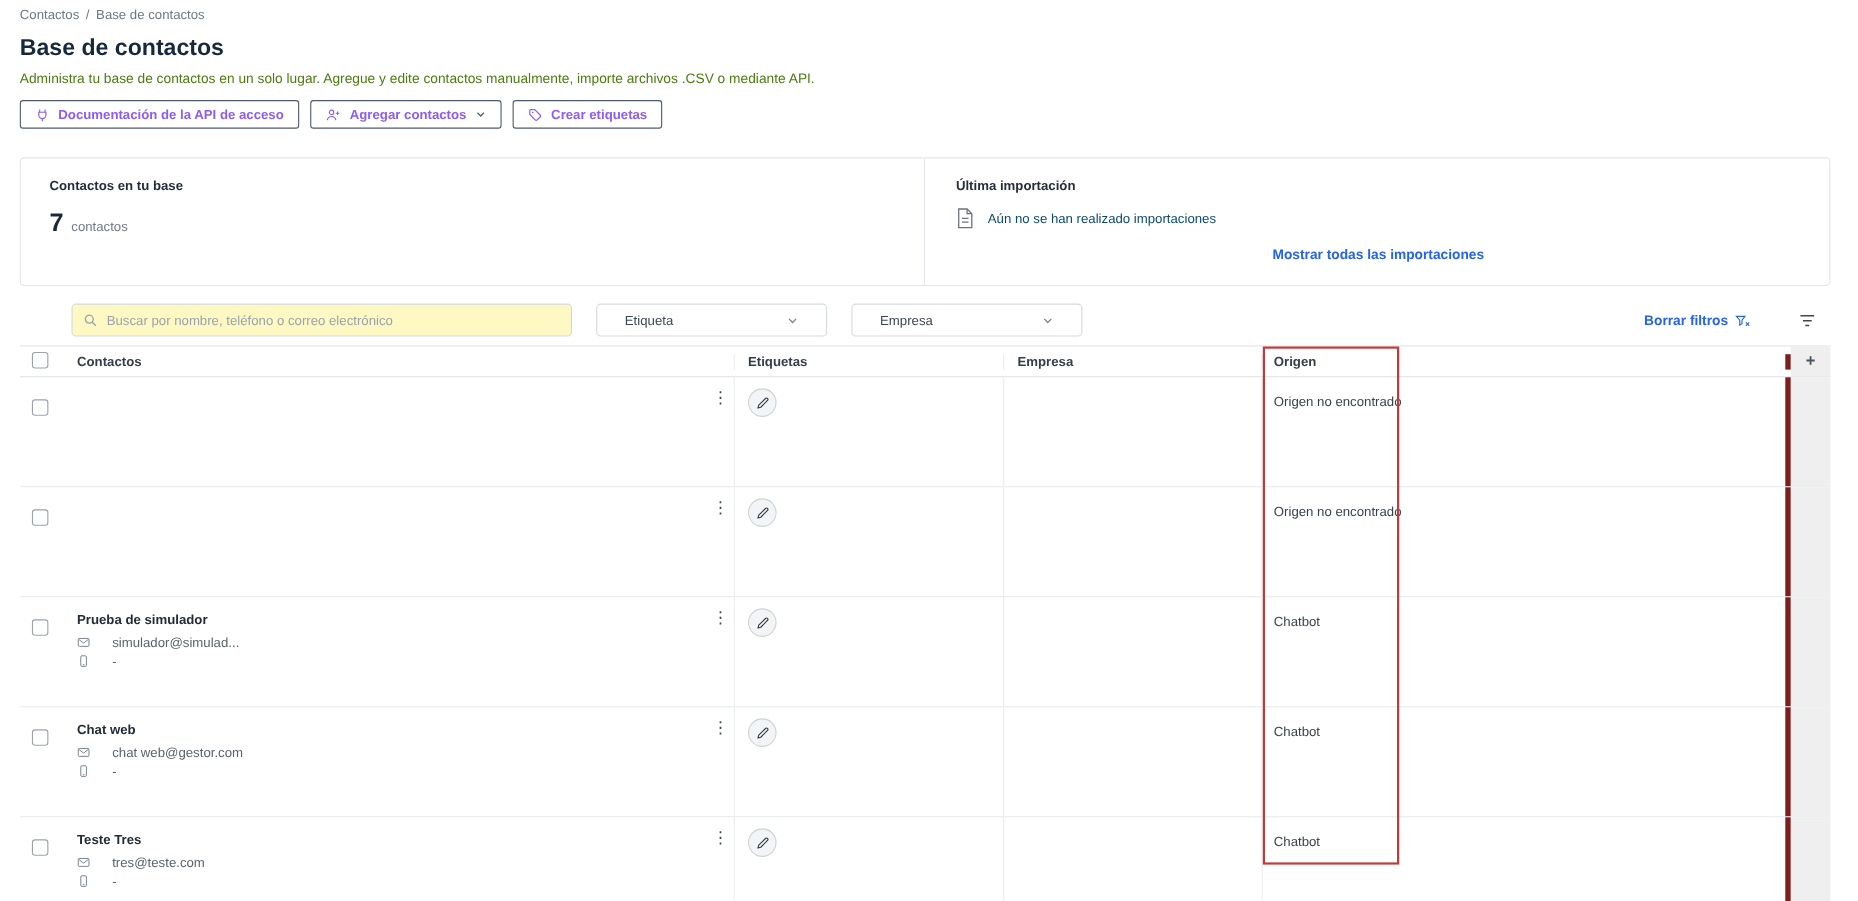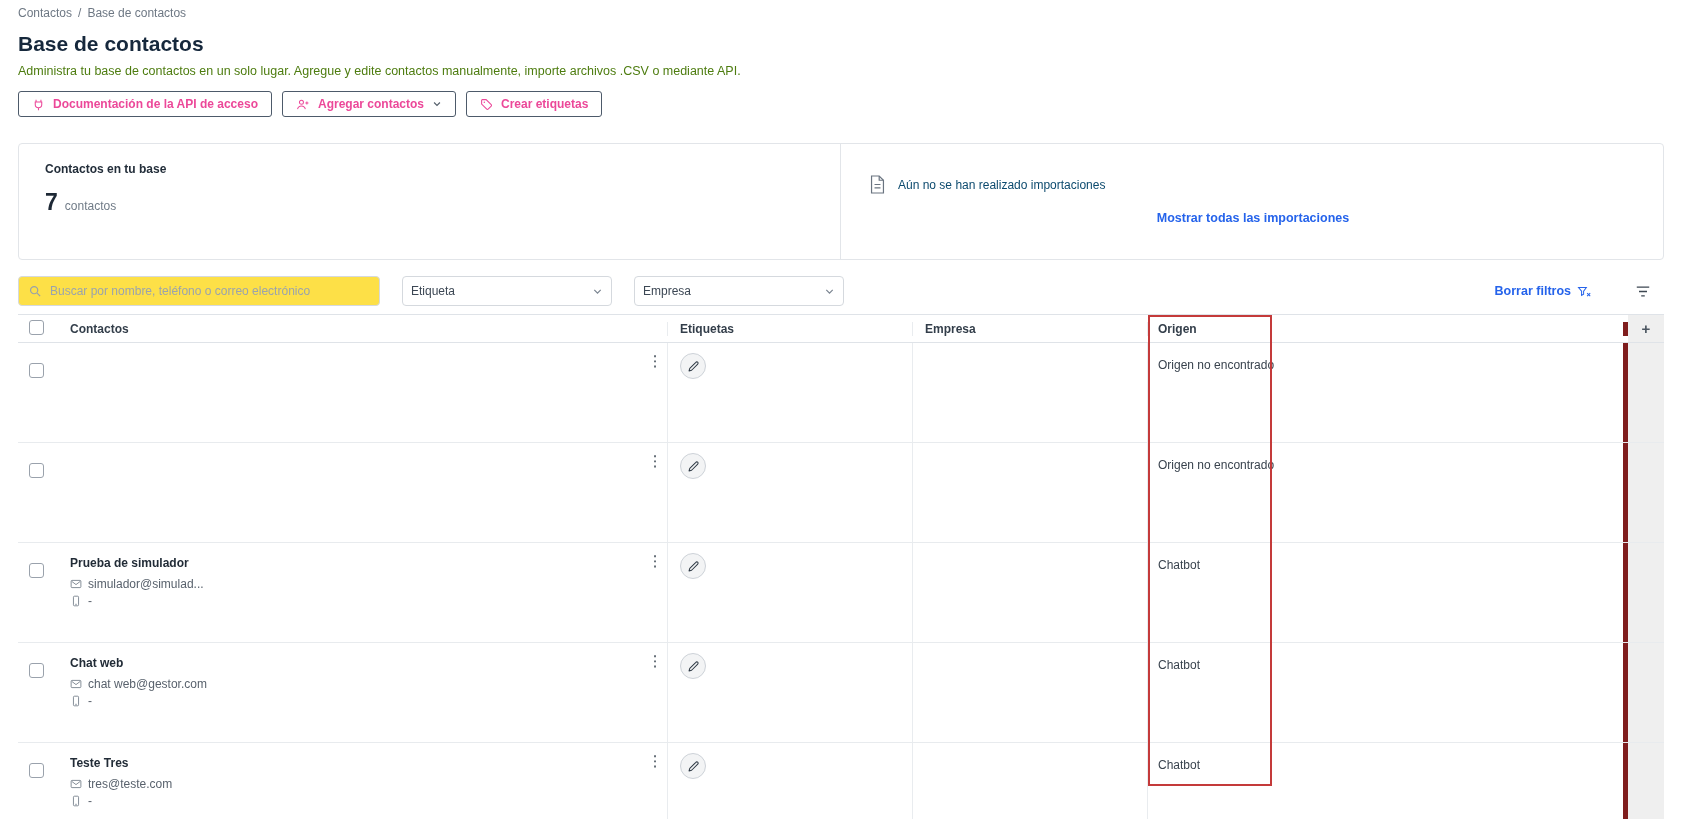--- a/index.html
+++ b/index.html
@@ -12,21 +12,21 @@
   .breadcrumb .crumb { cursor:pointer; }
 
   
   .page-title { margin-top:12px; font-size:21px; font-weight:700; color:#16283c; }
   .page-subtitle { margin-top:8px; font-size:12.5px; color:#4d7c0f; }
 
   
   .actions { margin-top:13px; display:flex; gap:10px; }
   .btn { display:inline-flex; align-items:center; gap:8px; height:26px; padding:0 13px;
     background:#fff; border:1px solid #4d5a6a; border-radius:3px;
-    font-size:12px; font-weight:600; color:#ec4899; cursor:pointer; font-family:inherit; }
+    font-size:12px; font-weight:600; color:#8b5cf6; cursor:pointer; font-family:inherit; }
   .btn svg { flex:none; }
 
   
   .cards { margin-top:26px; width:1646px; height:117px; border:1px solid #e2e5e9;
     border-radius:4px; display:flex;justify-content:space-between; }
   .card { padding:18px 26px 0 26px; }
   .card-left { width:822px; border-right:1px solid #e2e5e9; }
   .card-right { flex:1; padding-left:28px; }
   .card-title { font-size:12px; font-weight:700; color:#232e3a; }
   .count-row { margin-top:13px; display:flex; align-items:baseline; gap:7px; }
@@ -35,27 +35,27 @@
   .link-row { margin-top:15px; text-align:center; }
   .blue-link { display:inline-flex; align-items:center; gap:6px; color:#2563eb;
     font-size:12.5px; font-weight:600; cursor:pointer; }
   .import-row { margin-top:12px; display:flex; align-items:center; gap:12px;
     font-size:12px; color:#0c4a6e; }
   .doc-icon { color:#6a7480; display:flex; }
   .import-link-row { margin-top:13px; text-align:center; }
 
   
   .filters { margin-top:16px; width:1646px; display:flex; align-items:center; }
-  .search-box { width:362px; height:30px; border:1px solid #d5d9de; border-radius:4px;
-    display:flex; align-items:center; gap:9px; padding:0 10px; color:#98a1ab; background:#fde047; }
+  .search-box { width:455px; height:30px; border:1px solid #d5d9de; border-radius:4px;
+    display:flex; align-items:center; gap:9px; padding:0 10px; color:#98a1ab; background:#fef9c3;margin-left:47px; }
   .search-box input { border:none; outline:none; flex:1; font-size:12px; color:#333;
     font-family:inherit; background:transparent; }
   .search-box input::placeholder { color:#9aa3ad; }
   .dropdown { width:210px; height:30px; border:1px solid #d5d9de; border-radius:4px;
-    display:flex; align-items:center; justify-content:space-between; padding:0 8px;
+    display:flex; align-items:center; justify-content:space-between; padding:0 25px;
     font-size:12px; color:#3c4754; margin-left:22px; cursor:pointer; background:#fff; }
   .dropdown .chev { color:#7a8490; display:flex; }
   .clear-filters { margin-left:auto; }
   .filter-list-btn { margin-left:44px; margin-right:13px; color:#3d4752; display:flex; cursor:pointer; }
 
   
   .table { margin-top:8px; width:1646px; position:relative; border-top:1px solid #dfe3e8; }
   .cell { flex:none; }
   .c-check   { width:40px;  padding-left:11px; }
   .c-contact { width:610px; position:relative; border-right:1px solid #e9ecef; }
@@ -68,21 +68,21 @@
   .thead .c-contact { padding-left:12px; }
   .thead .c-tags, .thead .c-company { padding-left:12px; }
   .thead .c-plus { align-self:stretch; display:flex; align-items:center; justify-content:center;
     font-size:15px; color:#4b5560; cursor:pointer; }
   .trow { display:flex; height:100px; border-bottom:1px solid #e8ebee; }
   .trow .c-check { padding-top:20px; }
   .checkbox { width:15px; height:15px; border:1.5px solid #9aa2ac; border-radius:3px;
     display:inline-block; background:#fff; cursor:pointer; }
   .contact-info { padding:13px 0 0 12px; }
   .cname { font-size:12px; font-weight:700; color:#222c37; }
-  .cline { display:flex; align-items:center; gap:6px; font-size:12px; color:#59626d; }
+  .cline { display:flex; align-items:center; gap:20px; font-size:12px; color:#59626d; }
   .cname + .cline { margin-top:7px; }
   .cline + .cline { margin-top:3px; }
   .mini-icon { color:#78828d; display:flex; }
   .kebab { position:absolute; top:9px; right:3px; width:18px; text-align:center;
     font-size:15px; color:#3f4a55; cursor:pointer; }
   .trow .c-tags { padding-top:10px; padding-left:12px; }
   .pencil-btn { width:26px; height:26px; border-radius:50%; border:1px solid #cdd2d8;
     background:#f3f4f5; display:flex; align-items:center; justify-content:center;
     color:#2f3a45; cursor:pointer; }
   .trow .c-origin { padding-top:15px; font-size:12px; color:#39434e; }
@@ -140,20 +140,21 @@
 
   <div class="cards">
     <div class="card card-left">
       <div class="card-title">Contactos en tu base</div>
       <div class="count-row">
         <span class="count-number">7</span>
         <span class="count-unit">contactos</span>
       </div>
     </div>
     <div class="card card-right">
+      <div class="card-title">Última importación</div>
       <div class="import-row">
         <span class="doc-icon">
           <svg viewBox="0 0 20 24" width="17" height="21" fill="none" stroke="currentColor" stroke-width="1.4">
               <path d="M3 2h9l5 5v15H3V2z"></path>
               <path d="M12 2v5h5"></path>
               <path d="M6.5 12h7M6.5 16h7"></path>
             </svg>
         </span>
         <span>Aún no se han realizado importaciones</span>
       </div>

